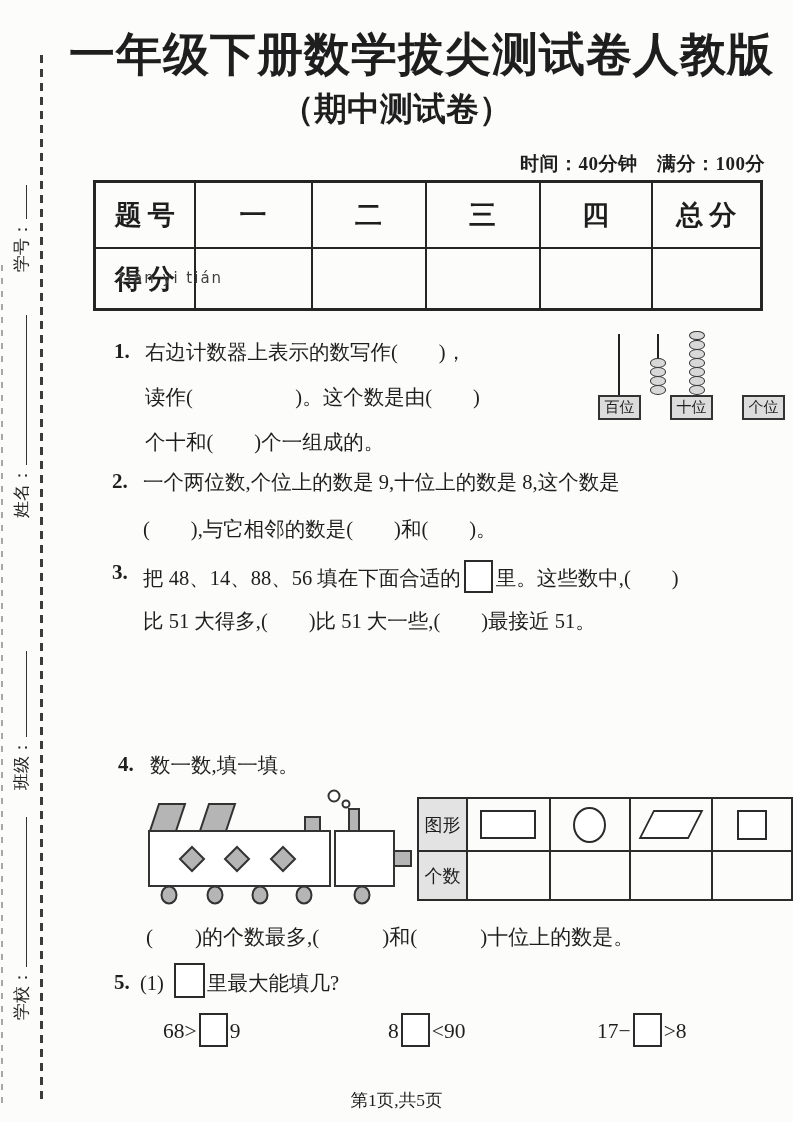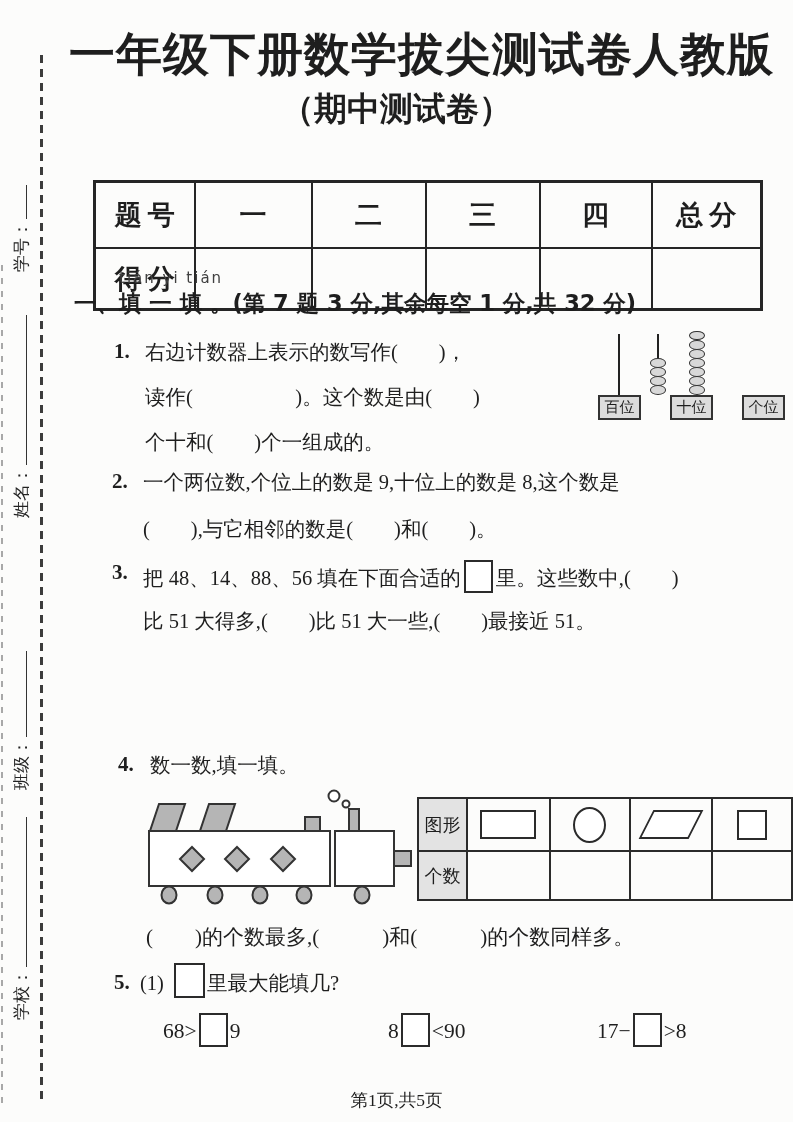--- a/index.html
+++ b/index.html
@@ -96,20 +96,21 @@
   </div>
   <div class="side" style="top:790px">
     <span>班级：</span><span class="sline w86"></span>
   </div>
   <div class="side" style="top:1020px">
     <span>学校：</span><span class="sline w150"></span>
   </div>
 
   <div class="title">一年级下册数学拔尖测试卷人教版</div>
   <div class="subtitle">（期中测试卷）</div>
+  <div class="meta">时间：40分钟　满分：100分</div>
 
   <table class="score-table">
     <colgroup>
         <col style="width:100px">
         <col style="width:117px">
         <col style="width:114px">
         <col style="width:114px">
         <col style="width:112px">
         <col style="width:110px">
       </colgroup>
@@ -127,21 +128,20 @@
       <td></td>
       <td></td>
       <td></td>
       <td></td>
       <td></td>
     </tr>
   </tbody>
     </table>
 
   <div class="pinyin">tián yi tián</div>
-  <div class="sec-head">一、填 一 填 。(第 7 题 3 分,其余每空 1 分,共 32 分)</div>
 
   <div class="qno" style="left:114px;top:339px">1.</div>
   <div class="qline" style="left:145px;top:339px">右边计数器上表示的数写作(　　)，</div>
   <div class="qline" style="left:145px;top:384px">读作(　　　　　)。这个数是由(　　)</div>
   <div class="qline" style="left:145px;top:429px">个十和(　　)个一组成的。</div>
 
   <div class="abacus">
     <div class="rod" style="left:6px"></div>
     <div class="rod" style="left:45px">
         <div class="bead"></div>
@@ -209,21 +209,21 @@
     <tr>
       <td class="glab">个数</td>
     <td class="count-td"></td>
           <td class="count-td"></td>
           <td class="count-td"></td>
           <td class="count-td"></td>
         </tr>
   </tbody>
     </table>
 
-  <div class="qline" style="left:146px;top:924px;font-size:21px">(　　)的个数最多,(　　　)和(　　　)的个数同样多。</div>
+  <div class="qline" style="left:146px;top:924px;font-size:21px">(　　)的个数最多,(　　　)和(　　　)十位上的数是。</div>
 
   <div class="qno" style="left:114px;top:970px">5.</div>
   <div class="qline" style="left:140px;top:970px">(1)</div>
   <div class="ibox" style="position:absolute;left:174px;top:963px;width:27px;height:31px;margin:0"></div>
   <div class="qline" style="left:207px;top:970px">里最大能填几?</div>
 
   <div class="expr" style="left:163px;top:1013px"><span>68&gt;</span><span class="fbox"></span><span>9</span></div>
   <div class="expr" style="left:388px;top:1013px"><span>8</span><span class="fbox"></span><span>&lt;90</span></div>
   <div class="expr" style="left:597px;top:1013px"><span>17−</span><span class="fbox"></span><span>&gt;8</span></div>
 

